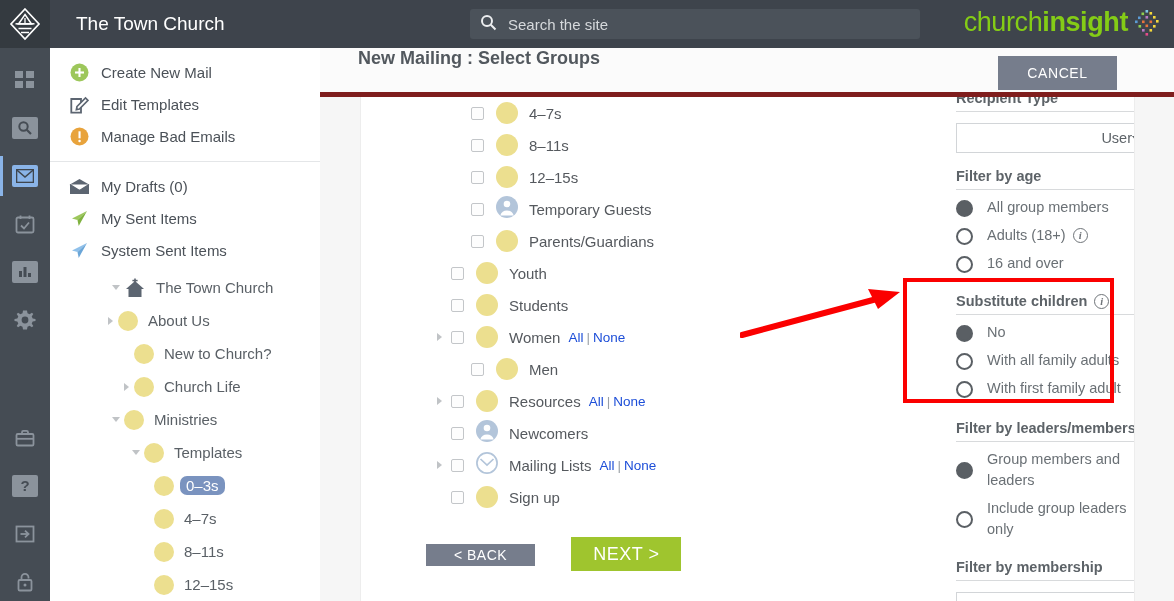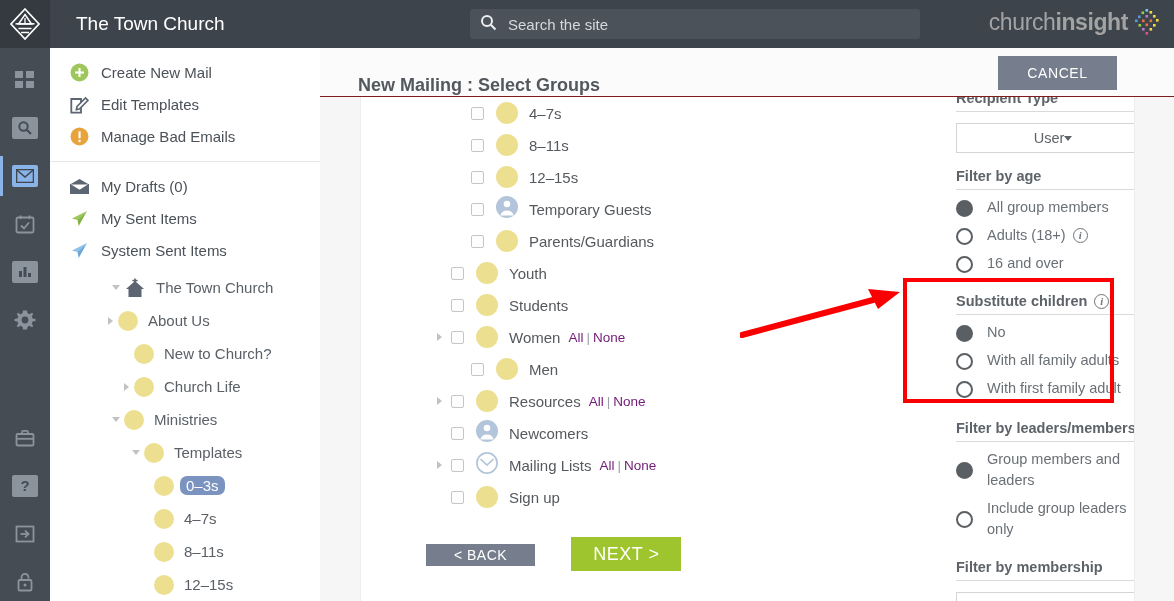--- a/index.html
+++ b/index.html
@@ -35,21 +35,21 @@
     background: transparent; border: 0; outline: none;
     color: #e8eaec; font-size: 15px;
     font-family: "Liberation Sans", sans-serif;
     margin-left: 11px; width: 380px;
   }
   .search-input::placeholder { color: #d6d9dc; }
   .brand {
     position: absolute; right: 12px; top: 7px;
     display: flex; align-items: center; gap: 4px;
   }
-  .brand-text { font-size: 23px; color: #a3a3a3; letter-spacing: -0.4px; white-space: nowrap;}
+  .brand-text { font-size: 27px; color: #84cc16; letter-spacing: -0.4px; white-space: nowrap;}
   .brand-text b { font-weight: bold; }
   .brand-text i { font-style: normal; font-weight: 300; }
 
   
   .rail {
     position: absolute; left: 0; top: 48px; width: 50px; height: 553px;
     background: #454c54;
   }
   .rail-item {
     width: 50px; height: 32px; margin-top: 16px;
@@ -101,22 +101,22 @@
   .tr-label { font-size: 15px; color: #5a6066; margin-left: 10px; white-space: nowrap; }
   .tr-label.sel {
     background: #7a93bf; color: #ffffff; border-radius: 7px;
     padding: 1px 6px; margin-left: 6px;
   }
   .home-ico { width: 22px; flex: 0 0 22px; display:flex; justify-content:center; }
 
   
   .headerstrip {
     position: absolute; left: 320px; top: 48px; width: 854px; height: 49px;
-    background: #fbfbfb; border-bottom: 1px solid #7f1d1d;
-    display: flex; align-items: flex-end;
+    background: #fbfbfb; border-bottom: 5px solid #7f1d1d;
+    display: flex; align-items: flex-start;
   }
   .page-title {
     font-size: 18px; font-weight: bold; color: #52585e;
     margin-left: 38px; white-space: nowrap;
   }
   .cancel-btn {
     position: absolute; right: 57px; top: 8px;
     width: 119px; height: 34px;
     background: #767d8c; color: #ffffff;
     border: 0; font-size: 14px; letter-spacing: 0.6px;
@@ -145,21 +145,21 @@
     width: 13px; height: 13px; flex: 0 0 13px;
     border: 1px solid #c3c6c9; background: #fdfdfd; border-radius: 2px;
     margin-right: 12px;
   }
   .gl-dot {
     width: 22px; height: 22px; border-radius: 50%;
     background: #ecdf8f; flex: 0 0 22px;
   }
   .gl-label { font-size: 15px; color: #55595e; margin-left: 11px; white-space: nowrap; }
   .gl-links { margin-left: 8px; font-size: 13.5px; white-space: nowrap; }
-  .gl-links a { color: #701a75; text-decoration: none; cursor: pointer; }
+  .gl-links a { color: #1d4ed8; text-decoration: none; cursor: pointer; }
   .gl-links .sep { color: #9aa0a6; margin: 0 3px; }
 
   
   .navbtns { position: absolute; left: 65px; top: 440px; }
   .btn-back {
     width: 109px; height: 22px; background: #767d8c; color: #ffffff;
     border: 0; font-size: 14px; letter-spacing: 0.5px; cursor: pointer;
     font-family: "Liberation Sans", sans-serif;
   }
   .btn-next {
@@ -176,21 +176,21 @@
   }
   .fsec { margin-bottom: 15px; }
   .fsec-title {
     font-size: 14.5px; font-weight: bold; color: #5d6368;
     padding-bottom: 5px; border-bottom: 1px solid #d8dadc;
     display: flex; align-items: center; gap: 7px;
   }
   .select-box {
     margin-top: 11px; height: 30px; width: 194px;
     border: 1px solid #d2d5d8; background: #ffffff;
-    display: flex; align-items: center; justify-content: center;
+    display: flex; align-items: center; justify-content: flex-end;
     padding: 0 9px; cursor: pointer;
   }
   .select-val { font-size: 14.5px; color: #5d6368; }
   .sel-caret { border-top: 5px solid #5d6368; border-left: 4px solid transparent; border-right: 4px solid transparent; }
   .radio-row { display: flex; align-items: center; margin-top: 7px; cursor: pointer; }
   .radio {
     width: 17px; height: 17px; flex: 0 0 17px; border-radius: 50%;
     border: 2px solid #5a5f64; background: #ffffff; margin-top: 1px;
   }
   .radio.on { background: #5a5f64; border-color: #5a5f64; }

